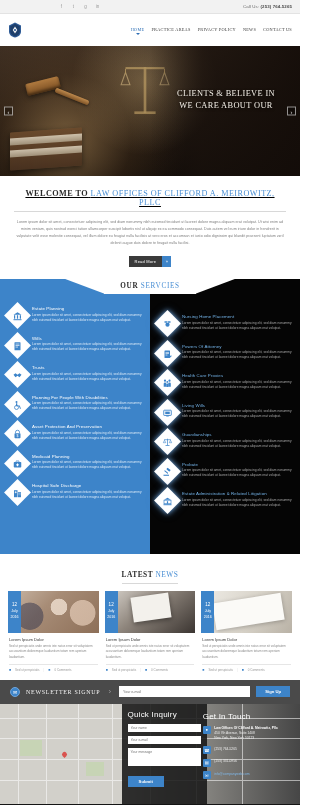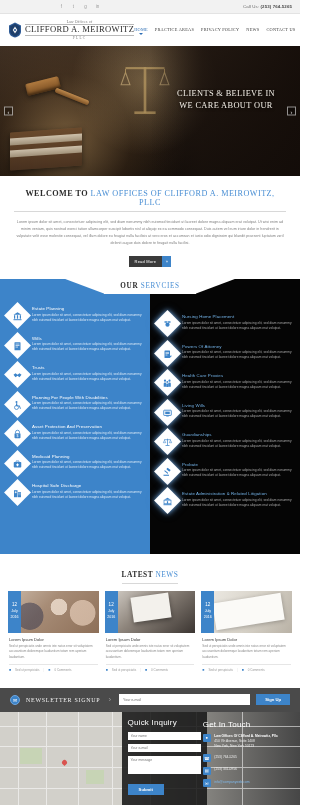--- a/index.html
+++ b/index.html
@@ -123,21 +123,21 @@
     color: rgba(255,255,255,.85); font-size: 5.5px; line-height: 8px;
     text-align: center; cursor: pointer; background: rgba(0,0,0,.25);
   }
   .hero-arrow.left { left: 4px; }
   .hero-arrow.right { right: 4px; }
 
   
   .welcome { padding: 13px 14px 12px; text-align: center; background: #fff; }
   .welcome-title {
     font-family: "Liberation Serif", serif; font-size: 8.2px; letter-spacing: .45px;
-    display: inline-block; padding-bottom: 4px; border-bottom: .8px solid #d8d8d8;
+    display: inline-block; padding-bottom: 4px; border-bottom: .8px solid #d8d8d8; text-decoration: underline;
   }
   .welcome-title .w1 { color: #2b2b2b; font-weight: bold; }
   .welcome-title .w2 { color: #4a8fd4; }
   .welcome-body {
     margin-top: 7px; font-size: 3.6px; line-height: 1.95; color: #7c7c7c;
     text-align: center; letter-spacing: .05px;
   }
   .readmore {
     margin: 9px auto 0; display: inline-flex; align-items: stretch;
     font-size: 4px; cursor: pointer;
@@ -190,21 +190,21 @@
     font-size: 4.4px; margin-bottom: 1.5px; letter-spacing: .1px;
     font-family: "Liberation Sans", sans-serif;
   }
   .srv-col.left .srv-name { color: #ffffff; }
   .srv-col.right .srv-name { color: #74b3e8; }
   .srv-desc { font-size: 3.2px; line-height: 1.65; letter-spacing: .02px; }
   .srv-col.left .srv-desc { color: #d8e8f7; }
   .srv-col.right .srv-desc { color: #a9a9a9; }
 
   
-  .news { background: #fff; padding: 9px 8px 16px; }
+  .news { background: #fff; padding: 9px 8px 8px; }
   .news-head { text-align: center; margin-bottom: 7px; }
   .news-title {
     font-family: "Liberation Serif", serif; font-size: 7.4px; letter-spacing: .5px;
     display: inline-block; padding-bottom: 3.5px; border-bottom: .8px solid #d8d8d8;
   }
   .news-title .n1 { color: #2b2b2b; font-weight: bold; }
   .news-title .n2 { color: #4a8fd4; }
   .news-grid { display: flex; gap: 6px; }
   .news-card { width: 33.33%; }
   .news-thumb { height: 42px; position: relative; overflow: hidden; }
@@ -354,25 +354,20 @@
 
   <div class="header">
     <div class="brand">
       <div class="crest">
         <svg viewBox="0 0 28 32">
           <path d="M14 1 L26 7 V19 C26 26 20 30 14 31 C8 30 2 26 2 19 V7 Z" fill="#2e5b96"></path>
           <path d="M14 3.5 L23.6 8.4 V19 C23.6 24.6 18.8 28 14 28.8 C9.2 28 4.4 24.6 4.4 19 V8.4 Z" fill="#1e3f6b"></path>
           <path d="M14 9 L18.5 16 L14 23 L9.5 16 Z" fill="#f3f3f3"></path>
           <circle cx="14" cy="16" r="2.2" fill="#2e5b96"></circle>
         </svg>
-      </div>
-      <div class="brand-text">
-        <div class="brand-sub">Law Offices of</div>
-        <div class="brand-name">CLIFFORD A. MEIROWITZ</div>
-        <div class="brand-pllc">PLLC</div>
       </div>
     </div>
     <div class="nav">
       <div class="nav-item active">HOME</div>
       <div class="nav-item">PRACTICE AREAS</div>
       <div class="nav-item">PRIVACY POLICY</div>
       <div class="nav-item">NEWS</div>
       <div class="nav-item">CONTACT US</div>
     </div>
   </div>

